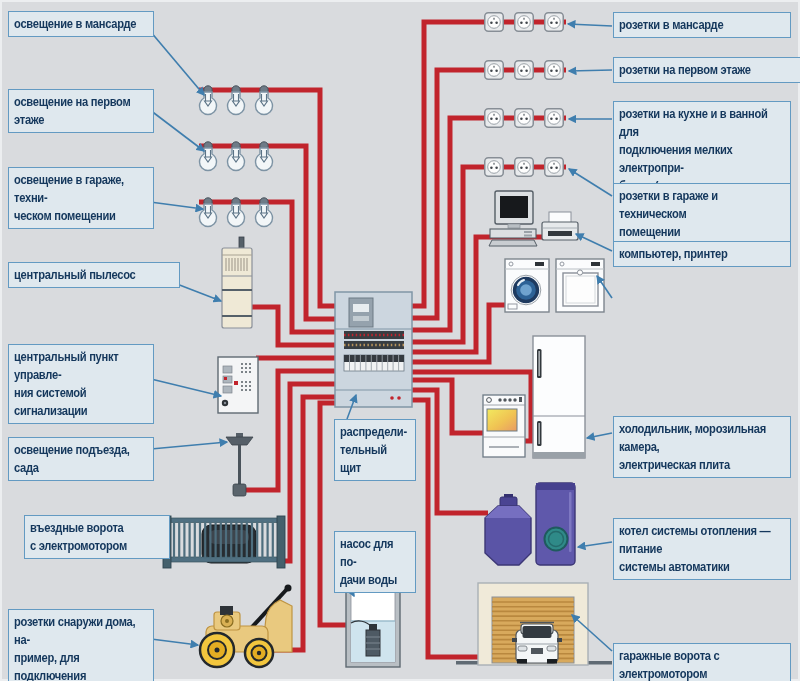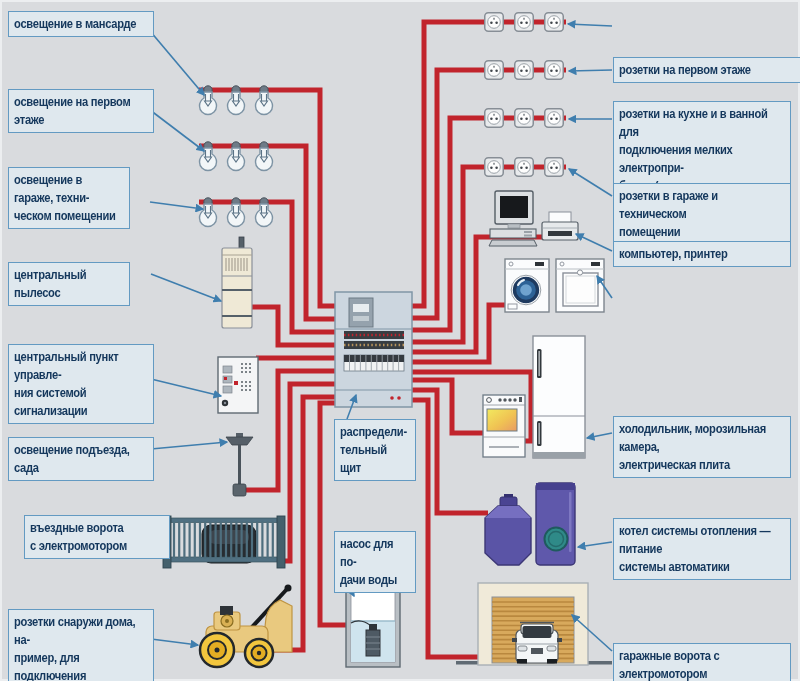--- a/index.html
+++ b/index.html
@@ -333,44 +333,47 @@
     <line x1="612" y1="651" x2="572" y2="615" marker-end="url(#arr)"></line>
   </g>
 </svg>
 
 <div class="lbl" style="left:8px;top:11px;width:146px">
       <span>освещение в мансарде</span>
     </div>
 <div class="lbl" style="left:8px;top:89px;width:146px">
       <span>освещение на первом этаже</span>
     </div>
-<div class="lbl" style="left:8px;top:167px;width:122px">
+<div class="lbl" style="left:8px;top:167px;width:146px">
       <span>освещение в гараже, техни-
 ческом помещении</span>
     </div>
-<div class="lbl" style="left:8px;top:262px;width:122px">
+<div class="lbl" style="left:8px;top:262px;width:172px">
       <span>центральный пылесос</span>
     </div>
 <div class="lbl" style="left:8px;top:344px;width:146px">
       <span>центральный пункт управле-
 ния системой сигнализации</span>
     </div>
 <div class="lbl" style="left:8px;top:437px;width:146px">
       <span>освещение подъезда, сада</span>
     </div>
 <div class="lbl" style="left:24px;top:515px;width:146px">
       <span>въездные ворота
 с электромотором</span>
     </div>
 <div class="lbl" style="left:8px;top:609px;width:146px">
       <span>розетки снаружи дома, на-
 пример, для подключения
 газонокосилки</span>
     </div>
 
+<div class="lbl" style="left:613px;top:12px;width:178px">
+      <span>розетки в мансарде</span>
+    </div>
 <div class="lbl" style="left:613px;top:57px;width:188px">
       <span>розетки на первом этаже</span>
     </div>
 <div class="lbl" style="left:613px;top:101px;width:178px">
       <span>розетки на кухне и в ванной для
 подключения мелких электропри-
 боров (тостеры, миксеры, фены)</span>
     </div>
 <div class="lbl" style="left:613px;top:183px;width:178px">
       <span>розетки в гараже и техническом

